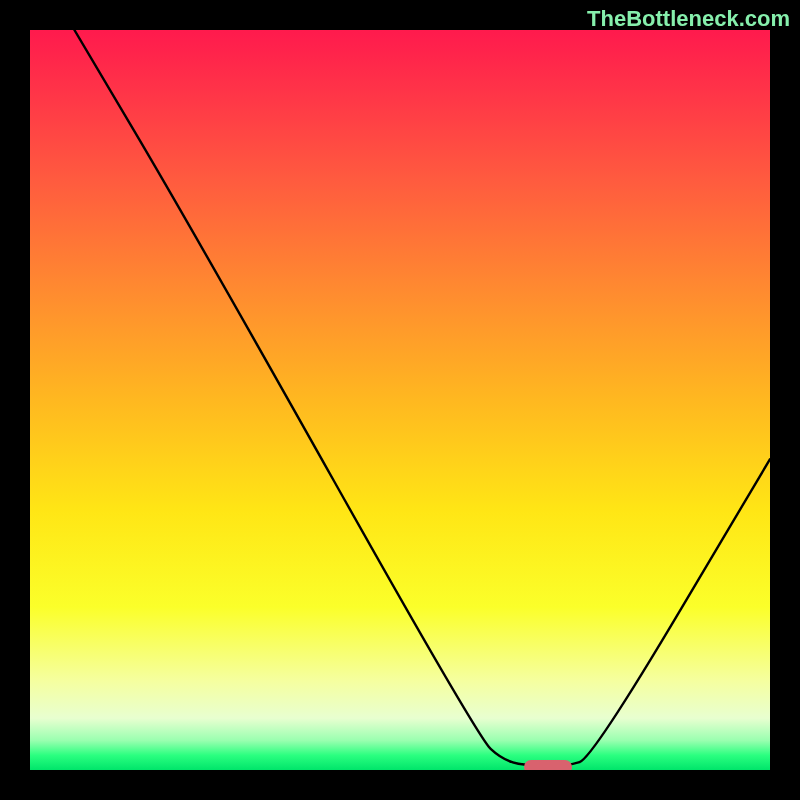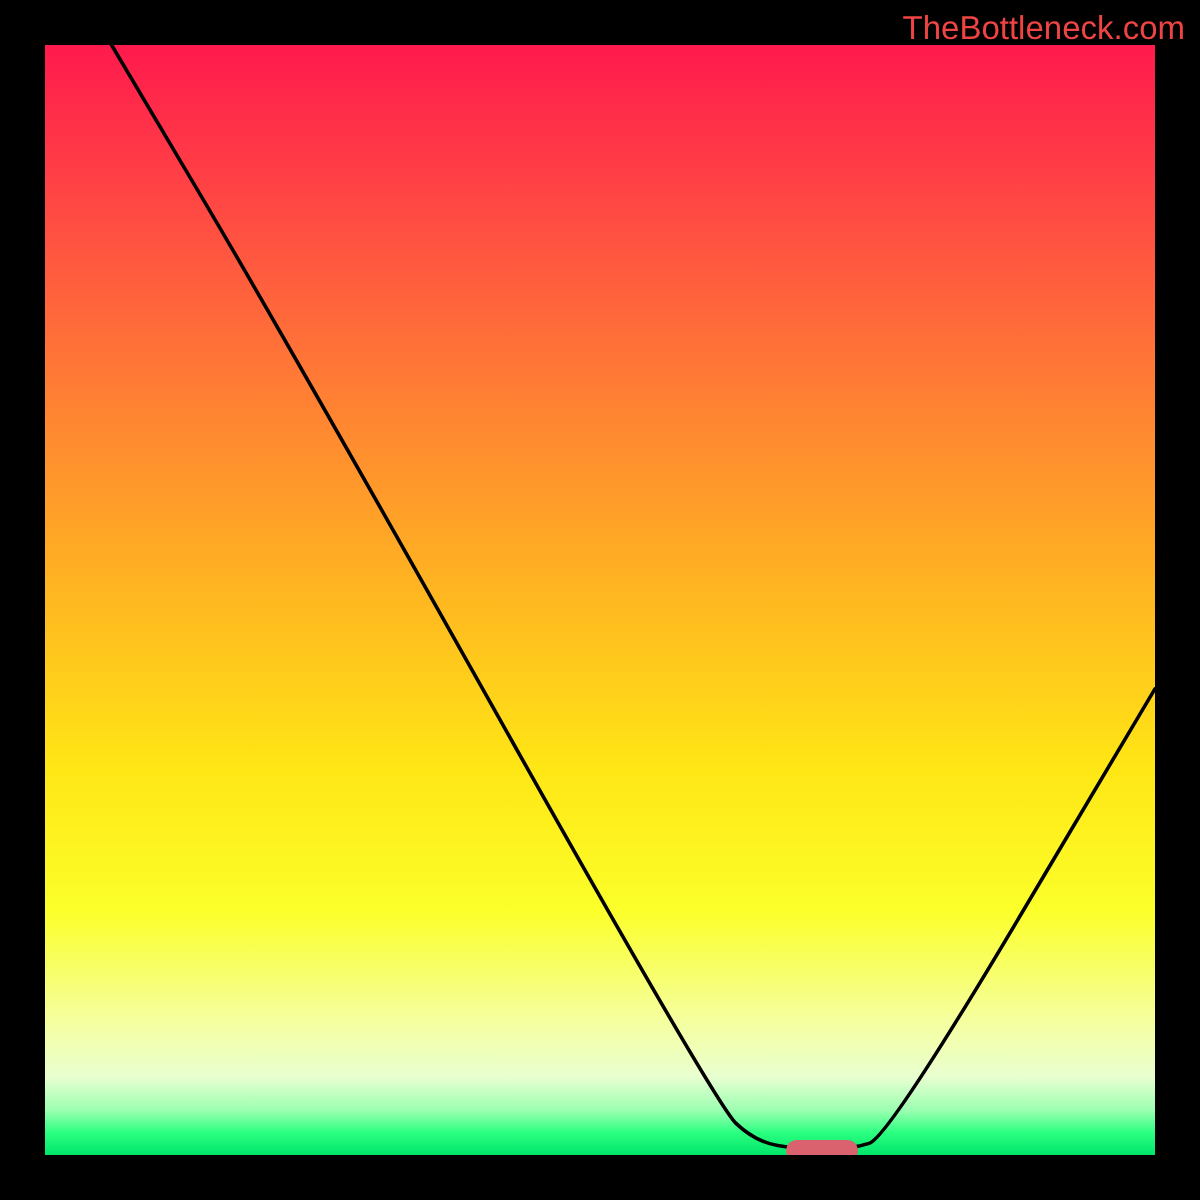--- a/index.html
+++ b/index.html
@@ -7,23 +7,23 @@
     width: 800px;
     height: 800px;
     background: #000;
     position: relative;
     font-family: Arial, sans-serif;
   }
   .watermark {
     position: absolute;
     top: 6px;
     right: 10px;
-    color: #ef4444;
+    color: #86efac;
     font-size: 22px;
-    font-weight: normal;
+    font-weight: bold;
     z-index: 10;
   }
   .plot-area {
     position: absolute;
     left: 30px;
     top: 30px;
     width: 740px;
     height: 740px;
     overflow: hidden;
   }

